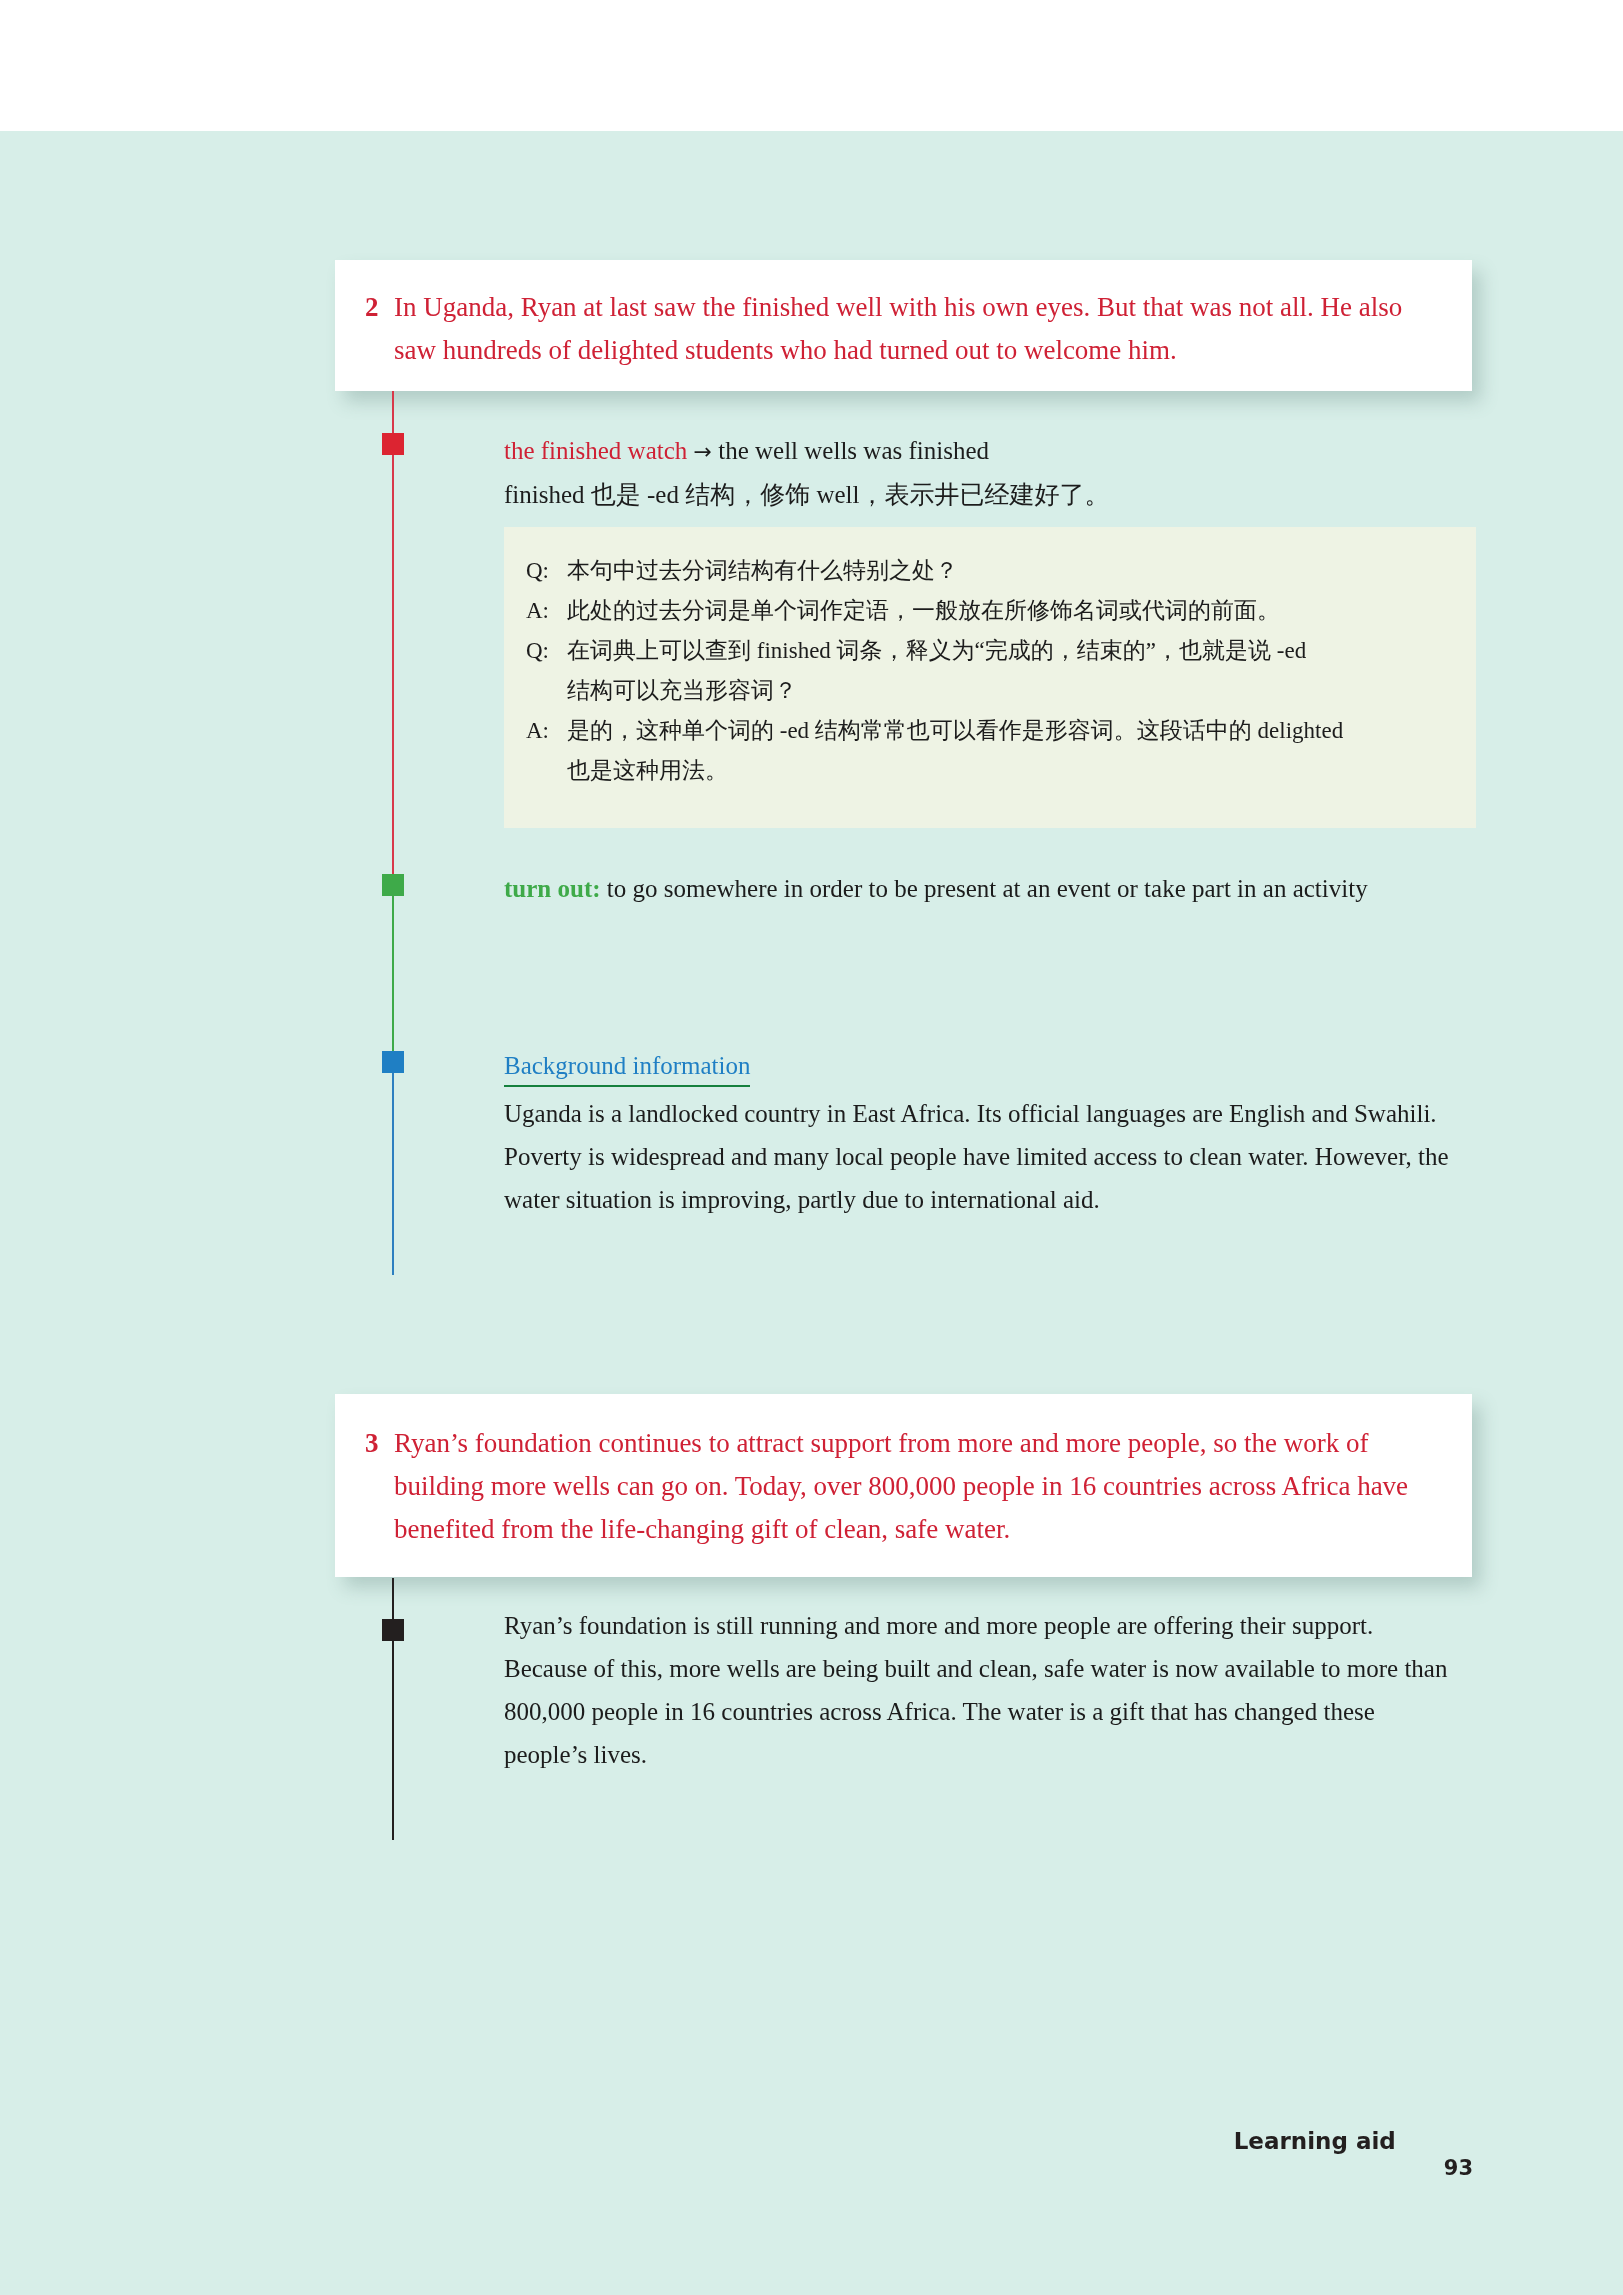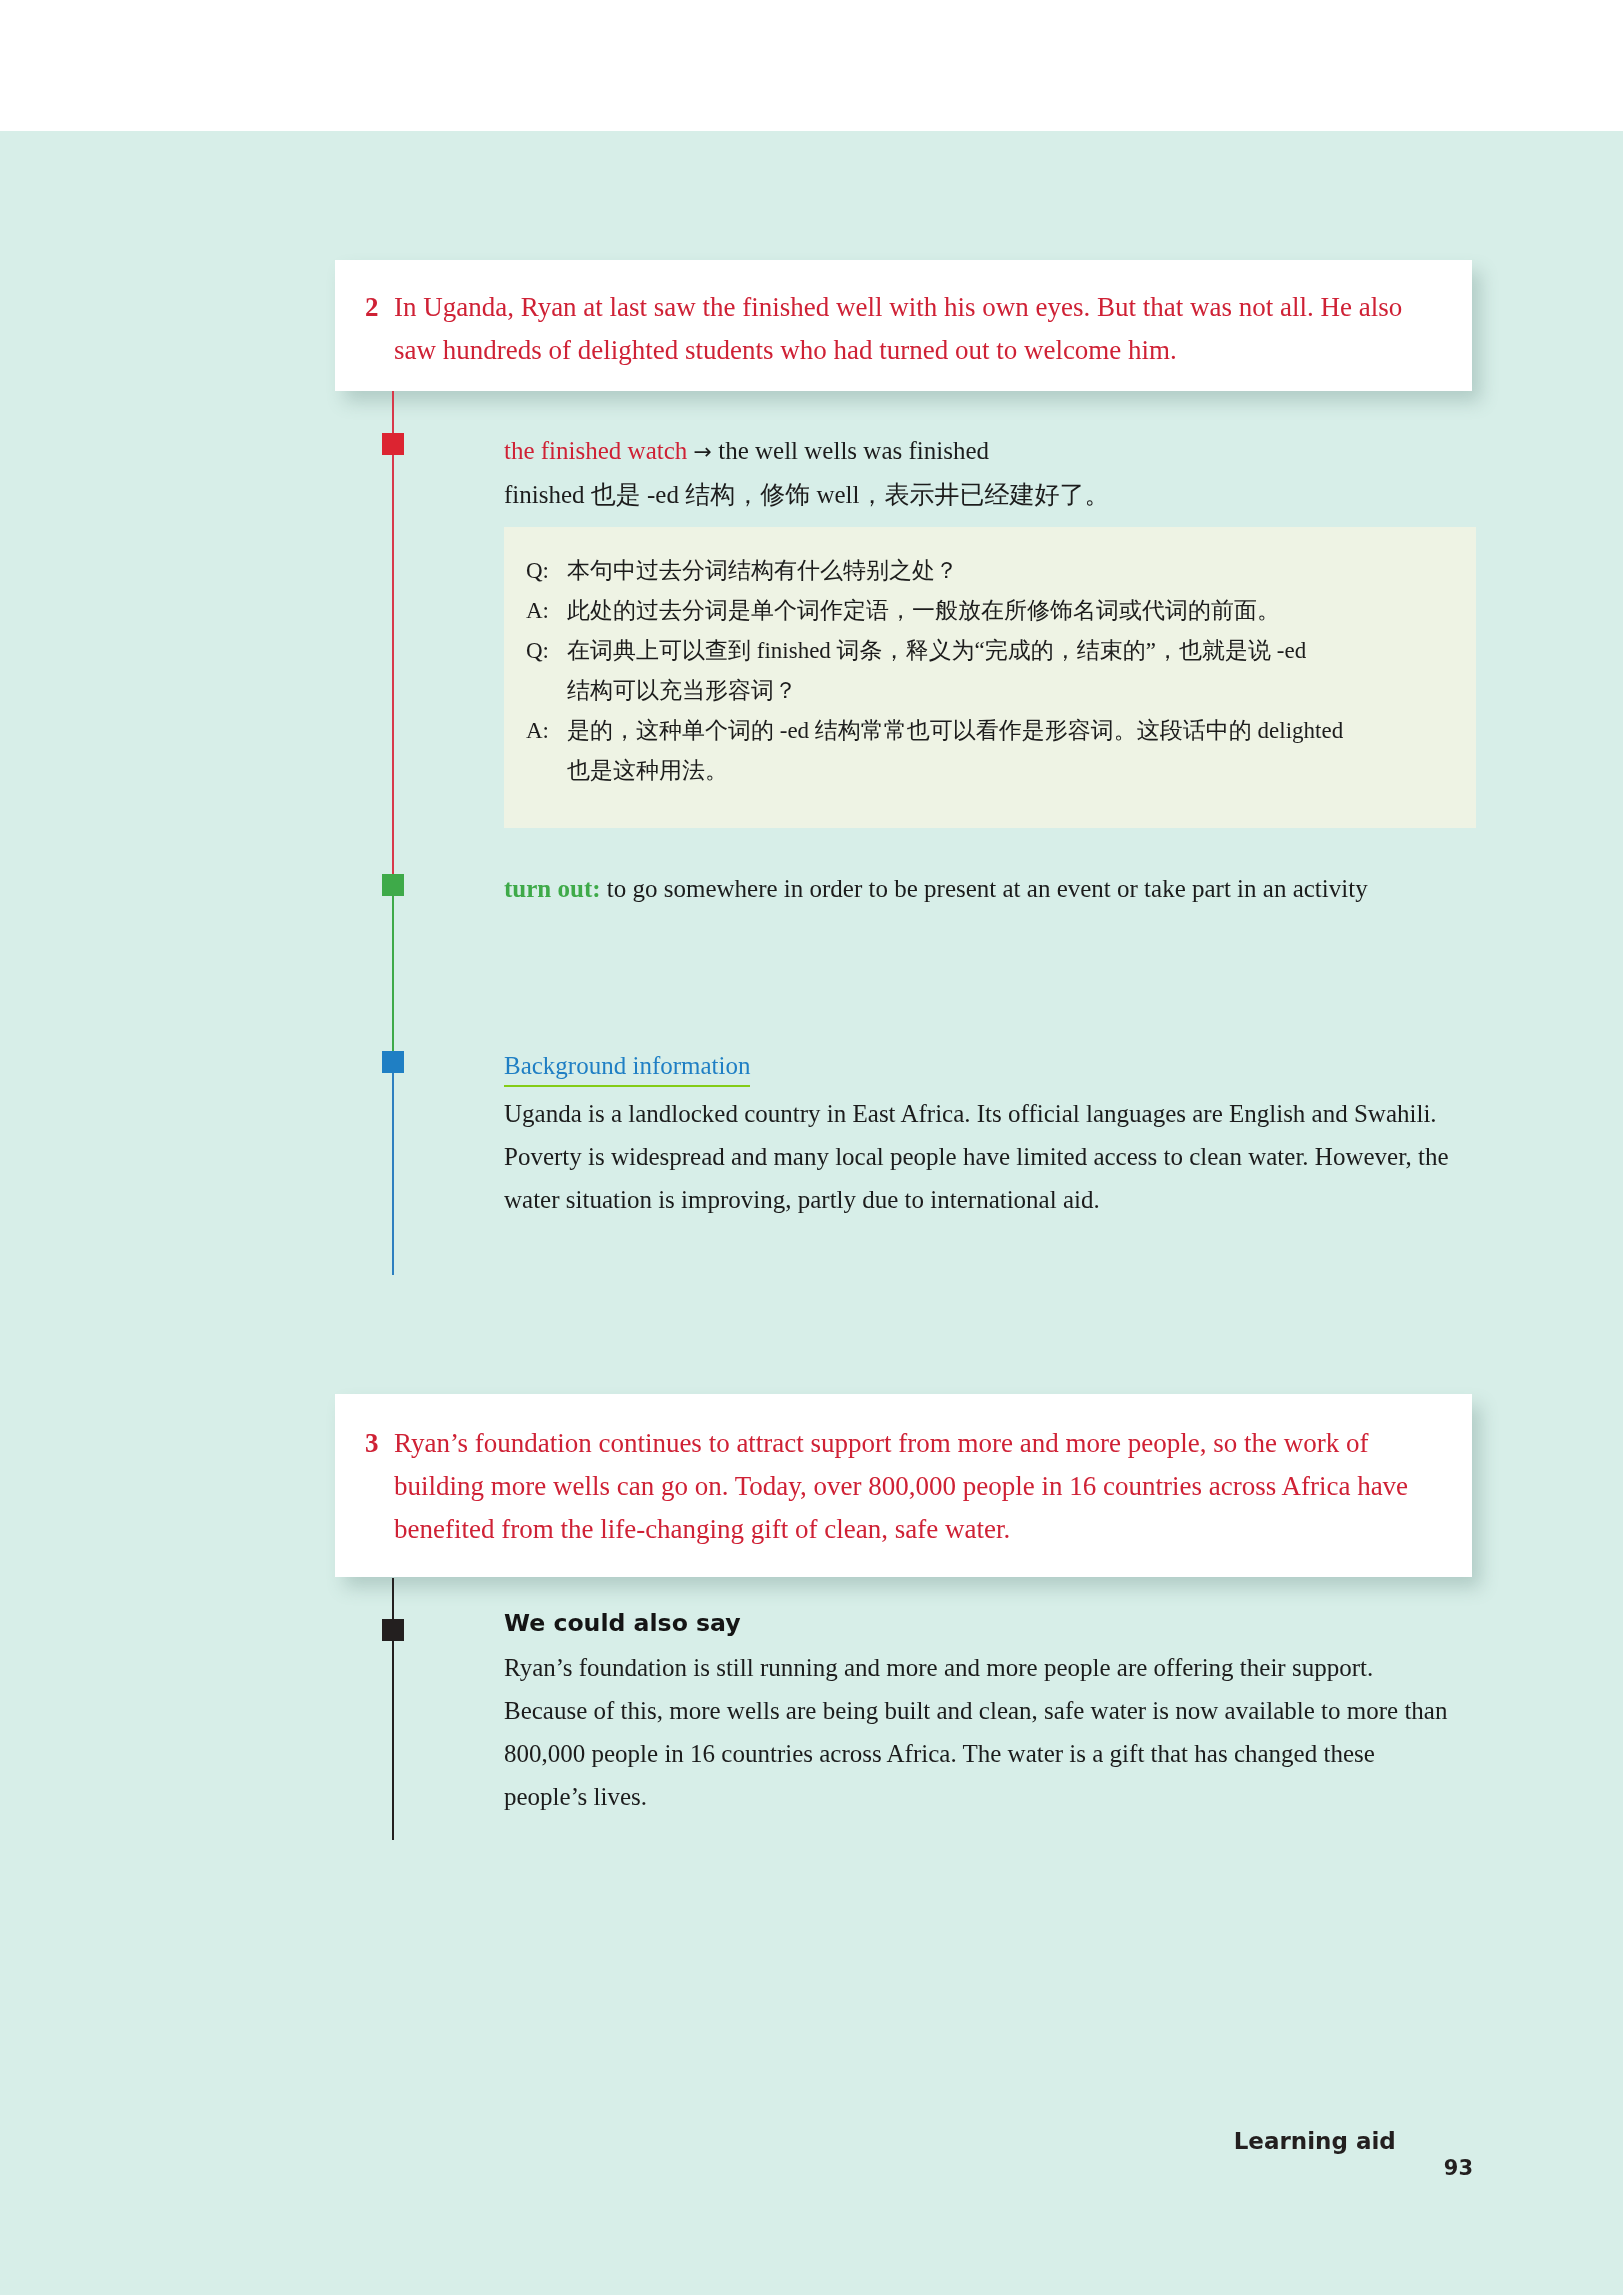--- a/index.html
+++ b/index.html
@@ -123,21 +123,21 @@
     flex: 0 0 auto;
     width: 50px;
   }
   .eg-sentence {
     flex: 1 1 auto;
     font-style: italic;
   }
 
   .bg-heading {
     color: #1f7fc4;
-    border-bottom: 2px solid #84cc16;
+    border-bottom: 2px solid #15803d;
     display: inline-block;
     line-height: 38px;
     margin-bottom: 5.2px;
   }
 
   .also-heading {
     font-family: "DejaVu Sans", "Liberation Sans", sans-serif;
     font-weight: bold;
     font-size: 23.6px;
     color: #151515;
@@ -268,21 +268,20 @@
     <div class="passage-row">
       <div class="passage-num">3</div>
       <div class="passage-text">Ryan’s foundation continues to attract support from more and more people, so the work of building more wells can go on. Today, over 800,000 people in 16 countries across Africa have benefited from the life-changing gift of clean, safe water.</div>
     </div>
   </div>
 
   <div class="rail" id="rail-black"></div>
   <div class="marker" id="marker-black"></div>
 
   <div class="annot" id="annot-also">
-    <div class="also-heading">We could also say</div>
     <div>Ryan’s foundation is still running and more and more people are offering their support. Because of this, more wells are being built and clean, safe water is now available to more than 800,000 people in 16 countries across Africa. The water is a gift that has changed these people’s lives.</div>
   </div>
 
   <div id="footer">
     <div id="footer-label">Learning aid</div>
     <div id="footer-page">93</div>
   </div>
 
 </div>
 

